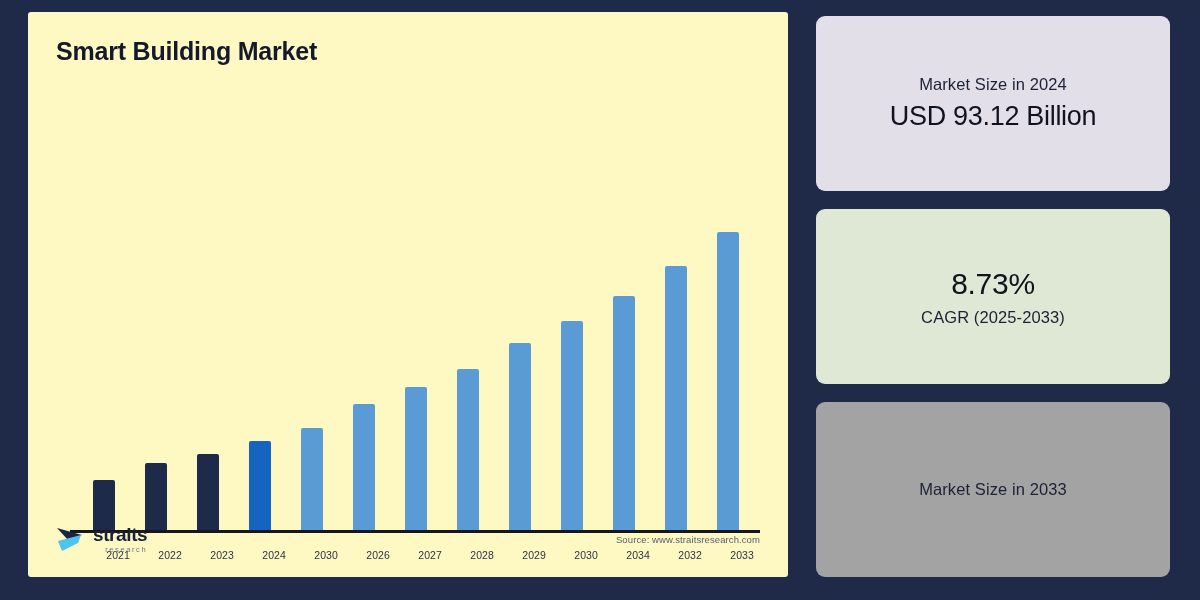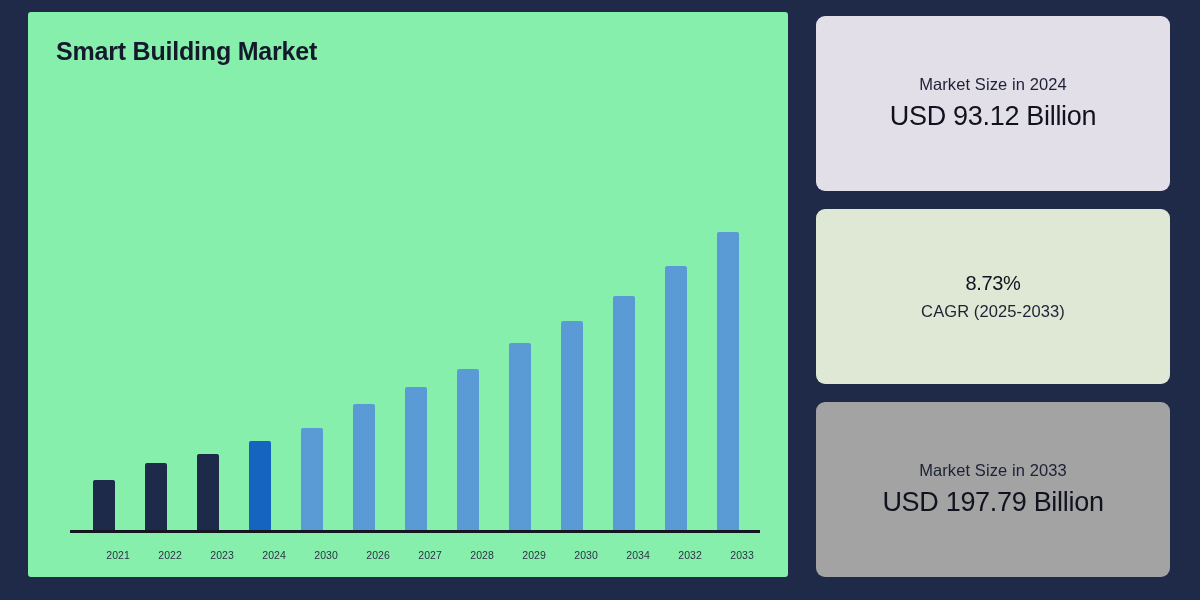--- a/index.html
+++ b/index.html
@@ -14,21 +14,21 @@
     position:relative;width:1200px;height:600px;
     display:flex;box-sizing:border-box;
     padding:12px 30px 23px 28px;
     gap:28px;
   }
 
   
   .chart-card{
     position:relative;
     width:760px;height:565px;
-    background:#86efac;
+    background:#fef9c3;
     border-radius:3px;
     box-sizing:border-box;
     padding:26px 28px 0 28px;
     display:flex;flex-direction:column;
     flex:0 0 auto;
   }
   .chart-title{
     font-size:25px;font-weight:bold;color:#15192b;
     letter-spacing:-0.2px;line-height:1.1;margin:0;
   }
@@ -112,21 +112,21 @@
   }
   .stat-card.c1{background:#e3dfe9;}
   .stat-card.c2{background:#dfe8d4;}
   .stat-card.c3{background:#a3a3a3;}
   .stat-label{
     font-size:16.5px;color:#1c2135;font-weight:normal;letter-spacing:0.1px;
   }
   .stat-value{
     font-size:27px;color:#10131f;font-weight:normal;letter-spacing:-0.3px;
   }
-  .stat-card.c2 .stat-value{font-size:20px;}
+  .stat-card.c2 .stat-value{font-size:30px;}
 </style>
 </head>
 <body>
 
 <div class="infographic">
 
   <div class="chart-card">
 
     <h1 class="chart-title">Smart Building Market</h1>
 
@@ -183,33 +183,47 @@
           <div class="tick">2027</div>
           <div class="tick">2028</div>
           <div class="tick">2029</div>
           <div class="tick">2030</div>
           <div class="tick">2034</div>
           <div class="tick">2032</div>
           <div class="tick">2033</div>
         </div>
     </div>
 
+    <div class="chart-footer">
+      <div class="logo">
+        <span class="logo-mark">
+          <svg width="30" height="32" viewBox="0 0 30 32" aria-hidden="true">
+            <polygon points="1,5 26,12 12,17 1,5" fill="#1b2647"></polygon>
+            <polygon points="2,18 25,12 22,20 6,28" fill="#4ec3ec"></polygon>
+          </svg>
+        </span>
+        <span class="logo-text">
+          <span class="logo-word">straits</span>
+          <span class="logo-sub">research</span>
+        </span>
+      </div>
+      <div class="source-note">Source: www.straitsresearch.com</div>
+    </div>
   </div>
 
   <div class="stats-col">
 
     <div class="stat-card c1">
       <div class="stat-label">Market Size in 2024</div>
       <div class="stat-value">USD 93.12 Billion</div>
     </div>
 
     <div class="stat-card c2">
       <div class="stat-value">8.73%</div>
       <div class="stat-label">CAGR (2025-2033)</div>
     </div>
 
     <div class="stat-card c3">
       <div class="stat-label">Market Size in 2033</div>
-      <div class="stat-value">USD 197.79 Billion</div>
     </div>
 
   </div>
 </div>
 
 </body></html>

